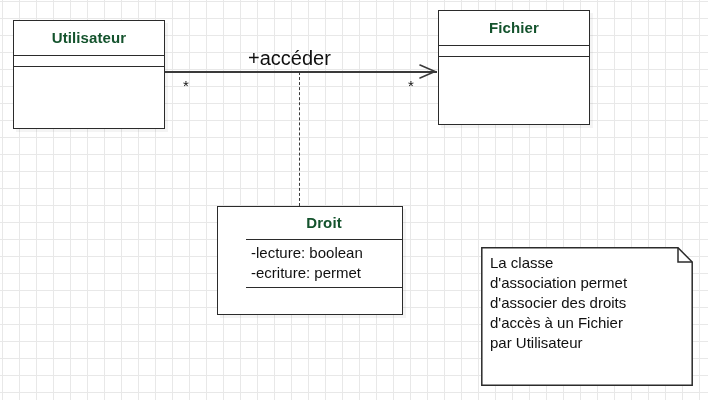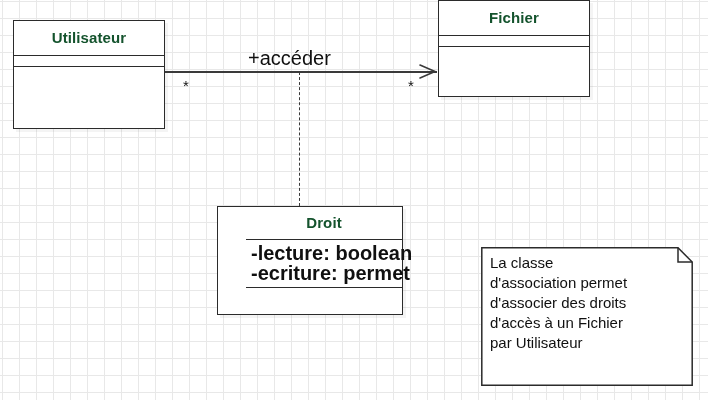--- a/index.html
+++ b/index.html
@@ -36,35 +36,34 @@
     color: #14532d;
     text-align: center;
     line-height: 1;
     letter-spacing: 0.1px;
   }
   .uml-compartment {
     border-top: 1.5px solid #2b2b2b;
     box-sizing: border-box;
   }
   .attr-line {
-    font-size: 20px;
+    font-size: 15px;
     color: #101010;
     line-height: 20px;
     white-space: pre;
-    font-weight: bold;
   }
 
   
   #class-utilisateur { left: 13px; top: 20px; width: 152px; height: 109px; }
   #class-utilisateur .title { padding: 9px 0 10px 0; }
   #cu-comp1 { height: 11px; }
   #cu-comp2 { height: 1px; border-top: 1.5px solid #2b2b2b; }
 
   
-  #class-fichier { left: 438px; top: 0; width: 152px; height: 97px; }
+  #class-fichier { left: 438px; top: 10px; width: 152px; height: 115px; }
   #class-fichier .title { padding: 9px 0 10px 0; }
   #cf-comp1 { height: 11px; }
   #cf-comp2 { height: 1px; border-top: 1.5px solid #2b2b2b; }
 
   
   #class-droit { left: 217px; top: 206px; width: 186px; height: 109px; padding-left: 28px; }
   #class-droit .title { padding: 8px 0 9px 0; }
   #cd-attrs { padding: 3px 4px 4px 5px; }
   #cd-ops { height: 20px; }
 

